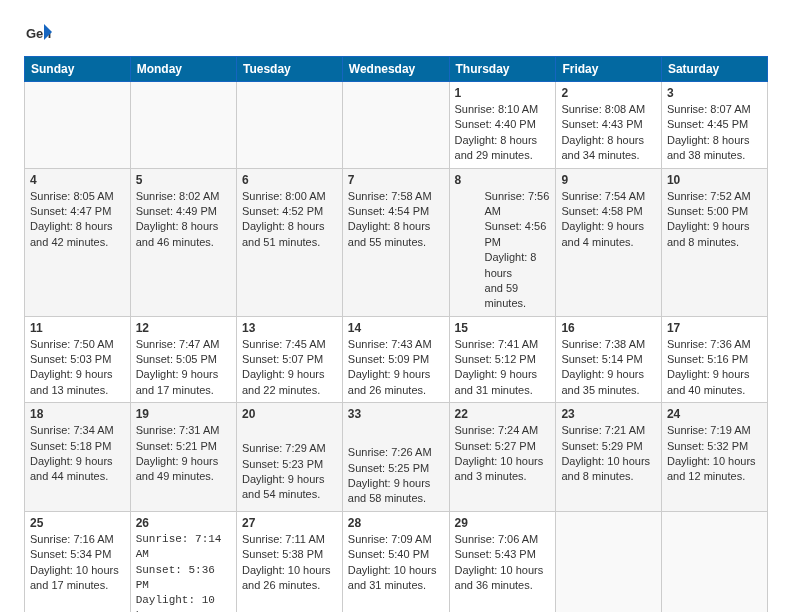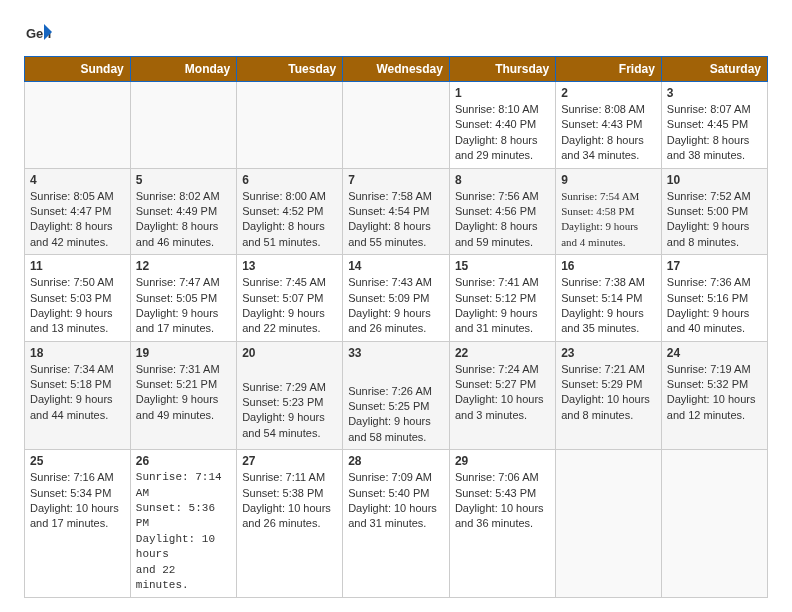--- a/index.html
+++ b/index.html
@@ -39,25 +39,25 @@
       font-size: 15px;
       color: #555;
       margin-top: 2px;
     }
     table {
       width: 100%;
       border-collapse: collapse;
       margin-top: 8px;
     }
     th {
-      background-color: #a16207;
+      background-color: #0369a1;
       color: #fff;
       font-size: 12px;
       font-weight: bold;
-      text-align: right;
+      text-align: left;
       padding: 5px 6px;
       border: 1px solid #1565c0;
     }
     td {
       border: 1px solid #ccc;
       vertical-align: top;
       width: 108px;
       min-height: 80px;
       padding: 4px 5px;
       font-size: 10px;
@@ -163,28 +163,28 @@
         </td>
         <td>
           <span class="day-number">7</span>
           <div class="day-info" style="white-space: pre-line;">Sunrise: 7:58 AM
 Sunset: 4:54 PM
 Daylight: 8 hours
 and 55 minutes.</div>
         </td>
         <td>
           <span class="day-number">8</span>
-          <div class="day-info" style="white-space: pre-line;">Sunrise: 7:56 AM
+          <div class="day-info" style="white-space: pre-line; margin-left: 30px;">Sunrise: 7:56 AM
 Sunset: 4:56 PM
 Daylight: 8 hours
 and 59 minutes.</div>
         </td>
         <td>
           <span class="day-number">9</span>
-          <div class="day-info" style="white-space: pre-line; font-family: Liberation Serif, serif;">Sunrise: 7:54 AM
+          <div class="day-info" style="white-space: pre-line;">Sunrise: 7:54 AM
 Sunset: 4:58 PM
 Daylight: 9 hours
 and 4 minutes.</div>
         </td>
         <td>
           <span class="day-number">10</span>
           <div class="day-info" style="white-space: pre-line;">Sunrise: 7:52 AM
 Sunset: 5:00 PM
 Daylight: 9 hours
 and 8 minutes.</div>

